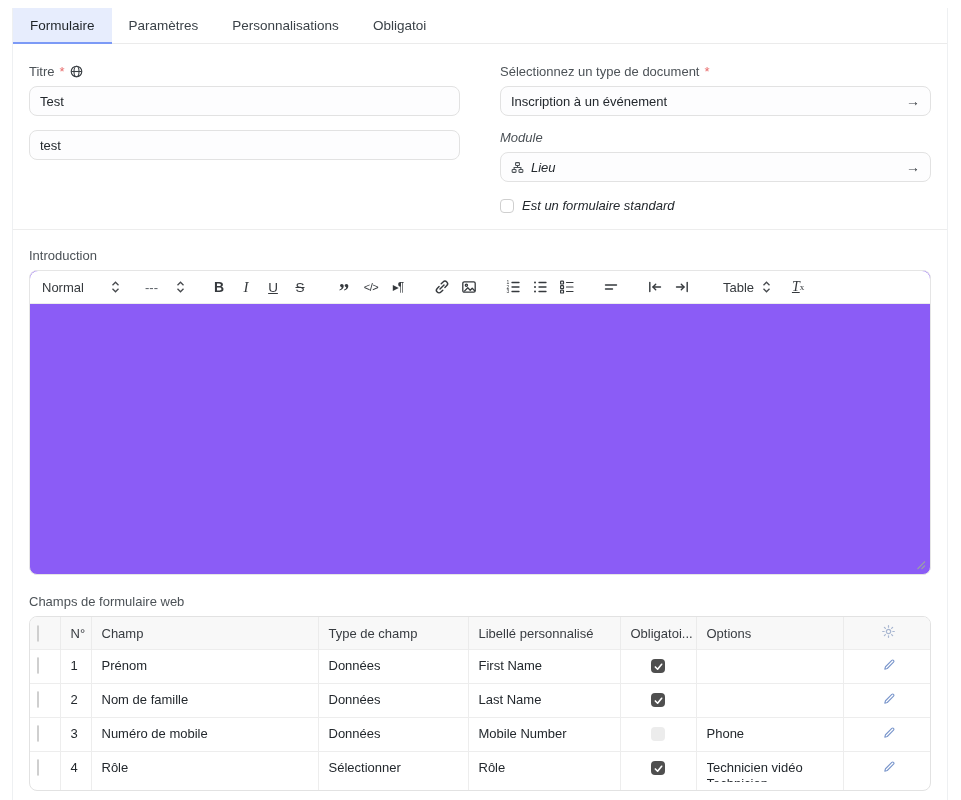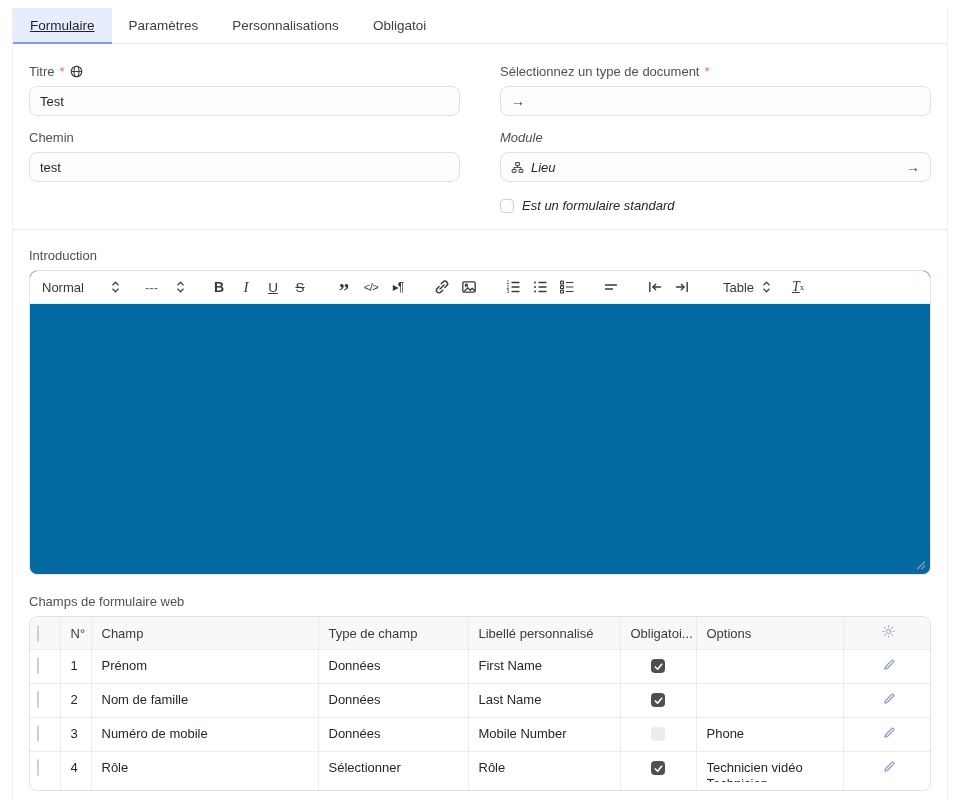--- a/index.html
+++ b/index.html
@@ -3,42 +3,42 @@
 <meta charset="utf-8">
 <style>
   * { box-sizing: border-box; margin: 0; padding: 0; }
   html,body { width: 961px; height: 800px; background: #fff; overflow: hidden;
     font-family: "Liberation Sans", sans-serif; font-size: 13px; color: #23282d; }
   .container { margin: 8px 13px 0 12px; border-left: 1px solid #eef0f2; border-right: 1px solid #eef0f2; background:#fff; }
 
   
   .tabbar { display: flex; border-bottom: 1px solid #ebebeb; }
   .tab { padding: 10px 17px; font-size: 13.5px; color: #3b4248; position: relative; cursor: pointer; }
-  .tab.active { background: #e7edfd; color: #1f2429; text-decoration: underline; }
+  .tab.active { background: #e7edfd; color: #1f2429; }
   .tab.active::after { content:''; position:absolute; left:0; right:0; bottom:-1px; height:2.5px; background:#7c9af6; }
 
   
   .form-grid { display: flex; gap: 40px; padding: 20px 16px 16px; }
   .form-col { flex: 1; min-width: 0; }
   .field { margin-bottom: 14px; }
   .field-label { display: flex; align-items: center; gap: 5px; color: #4c5257; margin-bottom: 7px; }
   .req { color: #e86c6c; }
   .input { height: 30px; border: 1px solid #e2e2e2; border-radius: 8px; background: #fdfdfe;
     padding: 0 10px; display: flex; align-items: center; gap: 7px; color: #23282d; }
   .link-input .grow { flex: 1; }
   .arrow { color: #3a3f44; font-size: 14px; }
   .cb-row { display: flex; align-items: center; gap: 8px; margin-top: 16px; }
   .selcb { width: 14px; height: 14px; border: 1px solid #cfcfcf; border-radius: 4px; background: #fff; flex: none; }
 
   .divider { border-top: 1px solid #ededed; }
 
   
   .editor-section { padding: 18px 16px 4px; }
   .section-label { color: #4c5257; margin-bottom: 7px; }
-  .editor { border: 1px solid #e5e5e5; border-radius: 8px; background: #0369a1; }
+  .editor { border: 1px solid #e5e5e5; border-radius: 8px; background: #8b5cf6; }
   .toolbar { background: #fff; border-bottom: 1px solid #ececec; border-radius: 8px 8px 0 0;
     height: 33px; display: flex; align-items: center; padding: 0 12px; color: #35393d; }
   .tb-dd { display: flex; align-items: center; justify-content: space-between; cursor: pointer; }
   .dd-style { width: 78px; margin-right: 25px; }
   .dd-hr { width: 40px; margin-right: 24px; color: #5a6066; }
   .dd-table { margin-left: 24px; }
   .dd-table .dd-label { margin-right: 8px; }
   .tb-btn { width: 20px; height: 22px; display: flex; align-items: center; justify-content: center;
     margin-right: 7px; cursor: pointer; flex: none; }
   .gap { margin-left: 17px; }
@@ -105,36 +105,34 @@
                 <ellipse cx="6.5" cy="6.5" rx="2.5" ry="5.3"></ellipse>
                 <line x1="1.2" y1="6.5" x2="11.8" y2="6.5"></line>
             </svg>
           </span>
         </div>
         <div class="input">
           <span>Test</span>
         </div>
       </div>
       <div class="field">
-        <div class="field-label">
-          <span>Chemin</span>
-        </div>
         <div class="input">
           <span>test</span>
         </div>
       </div>
     </div>
 
     <div class="form-col">
       <div class="field">
         <div class="field-label">
           <span>Sélectionnez un type de document</span>
           <span class="req">*</span>
         </div>
         <div class="input link-input">
+          <span class="grow">Inscription à un événement</span>
           <span class="arrow">→</span>
         </div>
       </div>
       <div class="field" style="margin-bottom:0;font-style:italic;">
         <div class="field-label">
           <span>Module</span>
         </div>
         <div class="input link-input">
           <span class="icon">
             <svg width="13" height="13" viewBox="0 0 16 16" fill="none" stroke="#4a5055" stroke-width="1.3">

